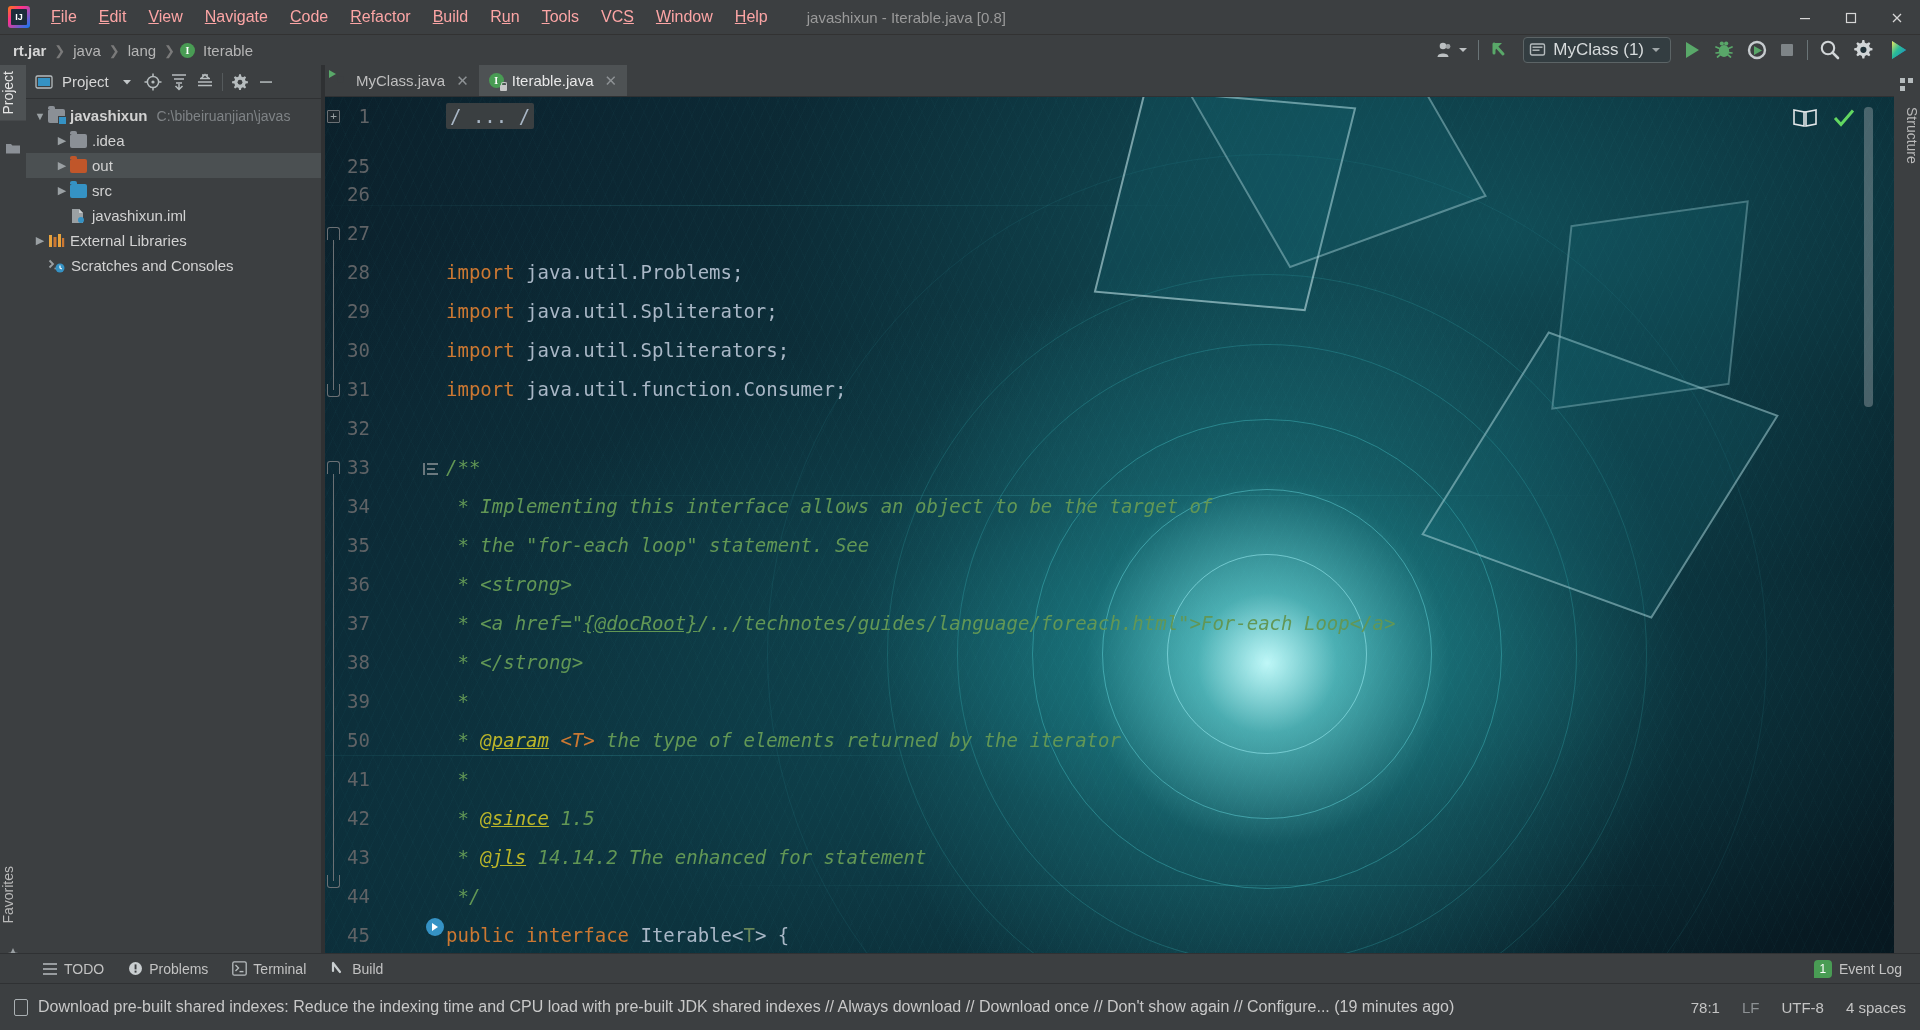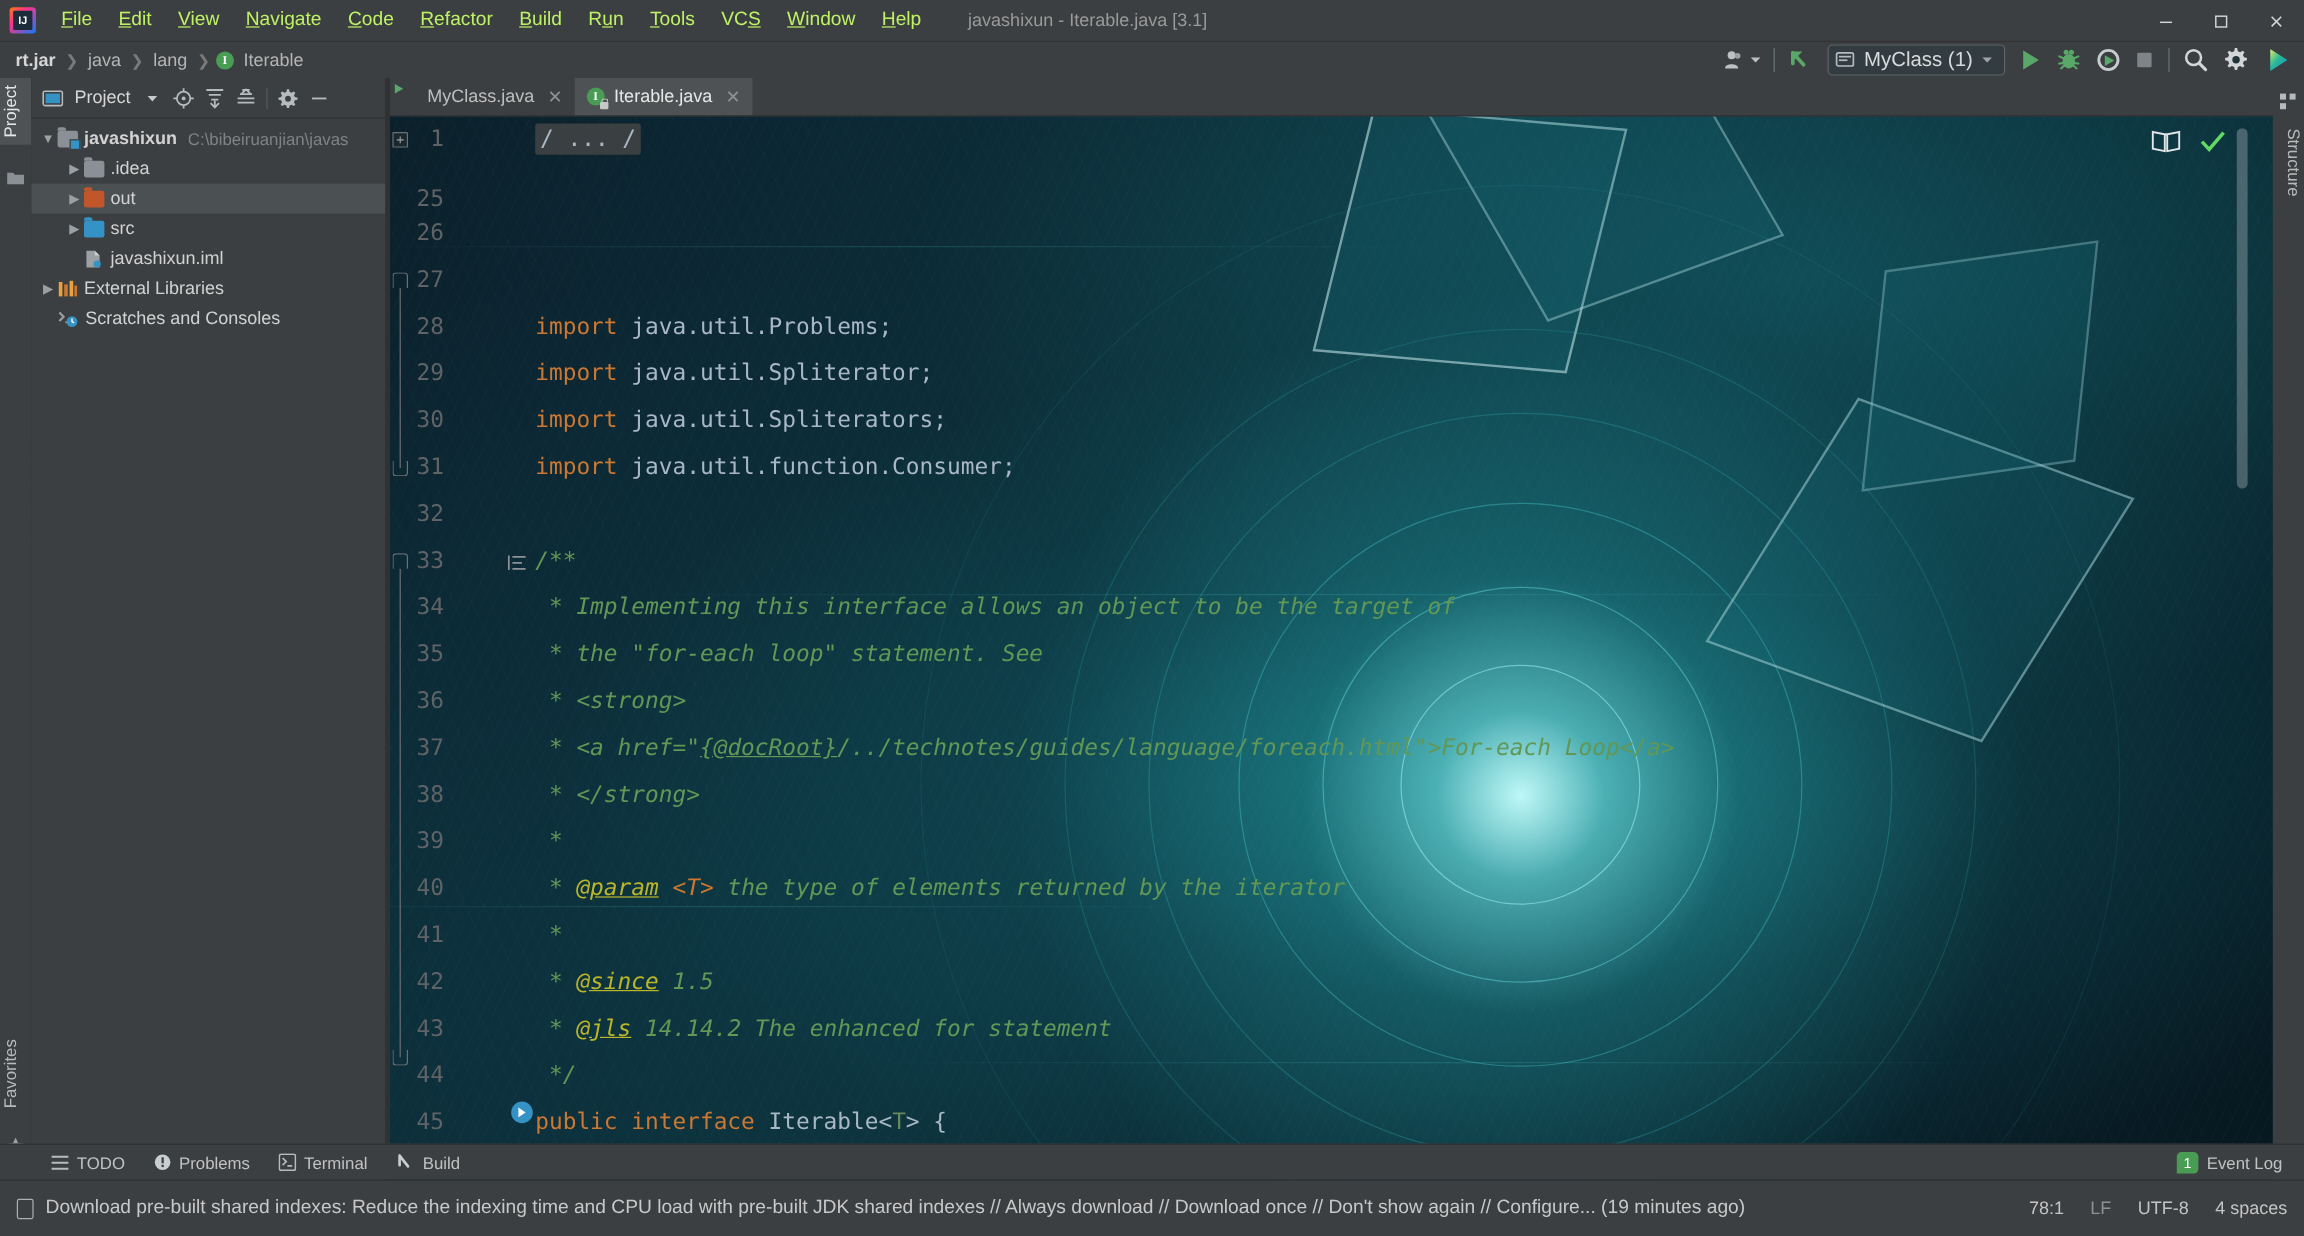--- a/index.html
+++ b/index.html
@@ -25,21 +25,21 @@
   .ij-logo:after{
     content:""; position:absolute; inset:3px;
     background:#1d2c3a; border-radius:1px;
   }
   .ij-logo:before{
     content:"IJ"; position:absolute; inset:0; z-index:2;
     font-size:9px; color:#fff; font-weight:bold;
     display:flex;align-items:center;justify-content:center;
   }
   .menu-item{
-    padding:4px 11px; font-size:16px; color:#bef264; cursor:default;
+    padding:4px 11px; font-size:16px; color:#fca5a5; cursor:default;
     white-space:nowrap;
   }
   .menu-item .u{ text-decoration:underline; }
   .win-title{
     margin-left:28px; font-size:15px; color:#9a9a9a; white-space:nowrap;
   }
   .win-buttons{
     position:absolute; right:0; top:0; height:35px; display:flex; align-items:center;
   }
   .win-btn{
@@ -347,21 +347,21 @@
     <div class="menu-item"><span class="u">V</span>iew</div>
     <div class="menu-item"><span class="u">N</span>avigate</div>
     <div class="menu-item"><span class="u">C</span>ode</div>
     <div class="menu-item"><span class="u">R</span>efactor</div>
     <div class="menu-item"><span class="u">B</span>uild</div>
     <div class="menu-item">R<span class="u">u</span>n</div>
     <div class="menu-item"><span class="u">T</span>ools</div>
     <div class="menu-item">VC<span class="u">S</span></div>
     <div class="menu-item"><span class="u">W</span>indow</div>
     <div class="menu-item"><span class="u">H</span>elp</div>
-    <div class="win-title">javashixun - Iterable.java [3.1]</div>
+    <div class="win-title">javashixun - Iterable.java [0.8]</div>
     <div class="win-buttons">
       <div class="win-btn">
         <svg width="14" height="14" viewBox="0 0 14 14">
             <rect x="2" y="7" width="10" height="1.2" fill="#d6d6d6"></rect>
           </svg>
       </div>
       <div class="win-btn">
         <svg width="14" height="14" viewBox="0 0 14 14">
             <rect x="2.5" y="2.5" width="9" height="9" fill="none" stroke="#d6d6d6" stroke-width="1.2"></rect>
           </svg>
@@ -621,21 +621,21 @@
         <div class="lnum" style="top:234px;">30</div>
         <div class="lnum" style="top:273px;">31</div>
         <div class="lnum" style="top:312px;">32</div>
         <div class="lnum" style="top:351px;">33</div>
         <div class="lnum" style="top:390px;">34</div>
         <div class="lnum" style="top:429px;">35</div>
         <div class="lnum" style="top:468px;">36</div>
         <div class="lnum" style="top:507px;">37</div>
         <div class="lnum" style="top:546px;">38</div>
         <div class="lnum" style="top:585px;">39</div>
-        <div class="lnum" style="top:624px;">40</div>
+        <div class="lnum" style="top:624px;">50</div>
         <div class="lnum" style="top:663px;">41</div>
         <div class="lnum" style="top:702px;">42</div>
         <div class="lnum" style="top:741px;">43</div>
         <div class="lnum" style="top:780px;">44</div>
         <div class="lnum" style="top:819px;">45</div>
 
         <div class="fold" style="top:13px;">+</div>
         <div class="fold-start" style="top:130px;border-radius:3px 3px 0 0;"></div>
         <div class="foldline" style="top:143px;height:150px;"></div>
         <div class="fold-end" style="top:287px;"></div>

